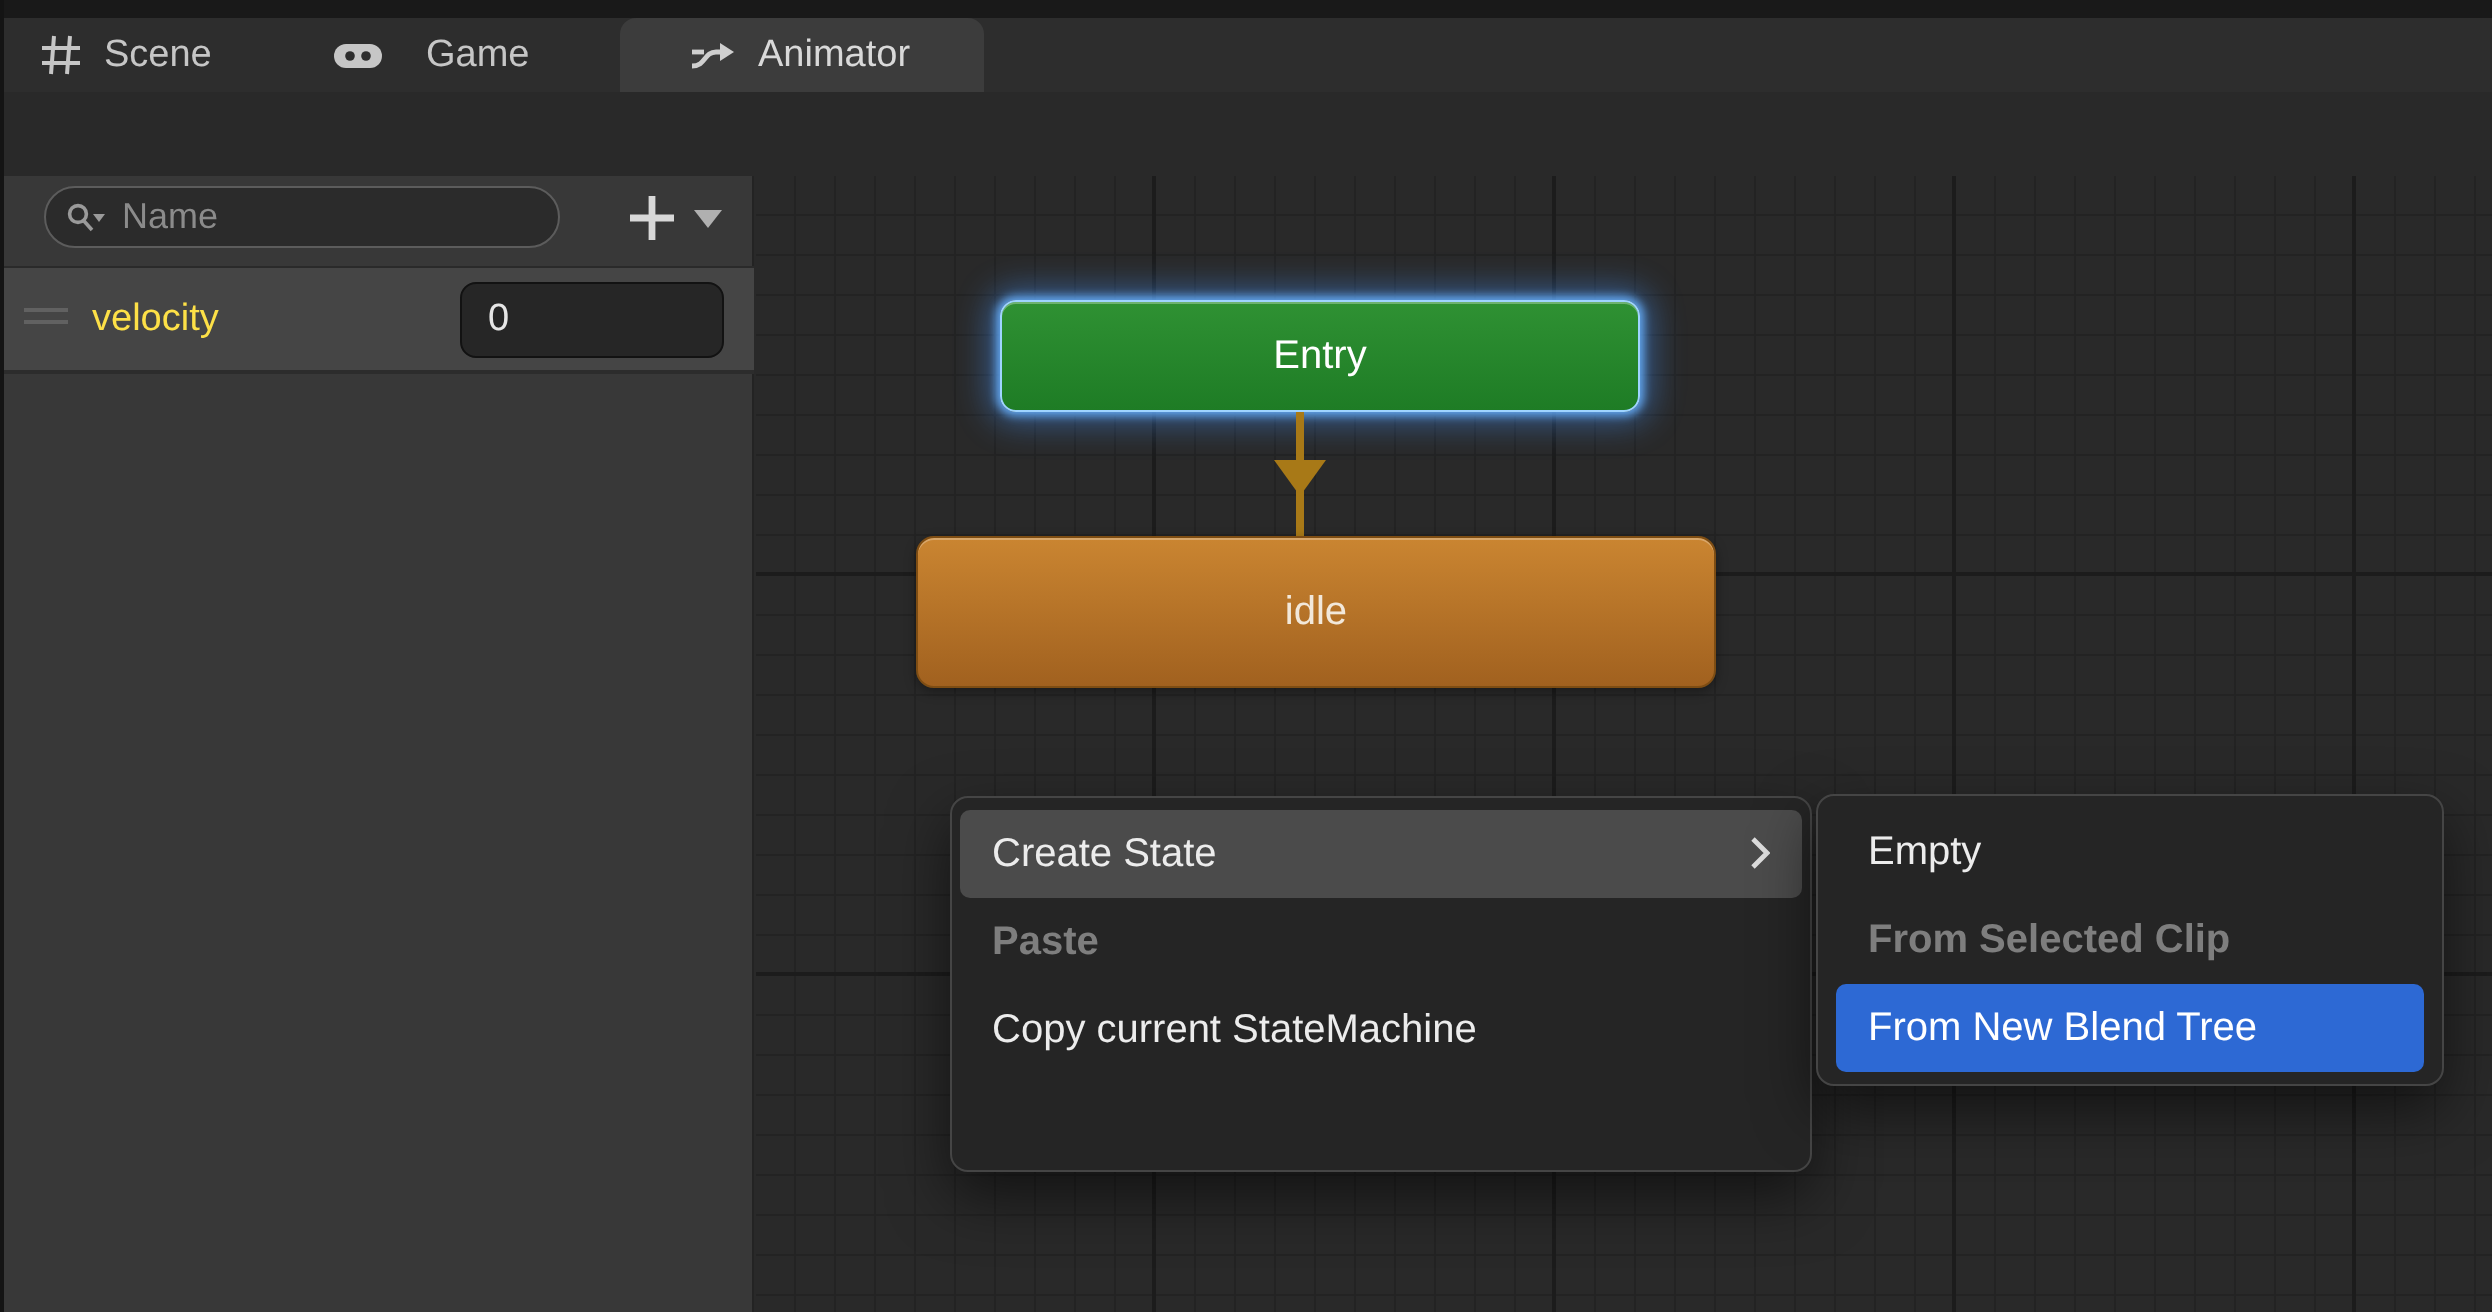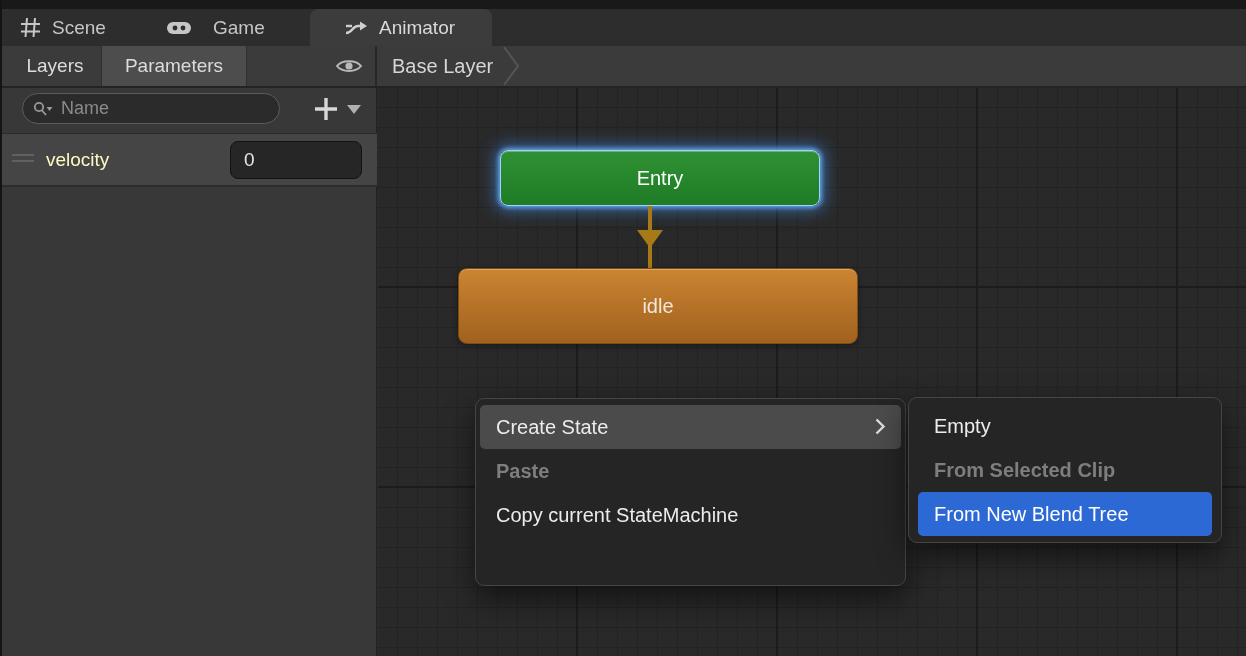--- a/index.html
+++ b/index.html
@@ -44,21 +44,21 @@
                        color:#cfcfcf; font-size:18px; font-family:inherit; }
   .searchfield input::placeholder { color:#8b8b8b; }
   .addbtn { position:absolute; left:312px; top:2px; width:58px; height:38px;
             display:flex; align-items:center; gap:7px; cursor:default; }
   .tri-down { width:0; height:0; border-left:7px solid transparent; border-right:7px solid transparent;
               border-top:9px solid #b0b0b0; }
   .paramrow { position:absolute; left:0; top:45px; width:377px; height:54px; background:#454545;
               border-top:1px solid #2a2a2a; border-bottom:2px solid #2c2c2c; }
   .draghandle { position:absolute; left:12px; top:20px; width:22px; }
   .draghandle div { height:2px; background:#616161; margin-bottom:4px; }
-  .pname { position:absolute; left:46px; top:0; line-height:52px; font-size:19px; color:#fef9c3; }
+  .pname { position:absolute; left:46px; top:0; line-height:52px; font-size:19px; color:#fde047; }
   .pvalue { position:absolute; left:230px; top:7px; width:132px; height:38px;
             background:#262626; border:1px solid #121212; border-radius:8px;
             line-height:36px; padding-left:13px; font-size:19px; color:#e6e6e6; }
 
   
   .canvas { position:absolute; left:378px; top:88px; width:868px; height:568px;
             background-color:#292929;
             background-image:
               linear-gradient(90deg,  #1c1c1c 0 2px, transparent 2px),
               linear-gradient(180deg, #1c1c1c 0 2px, transparent 2px),
@@ -132,42 +132,20 @@
         <svg width="24" height="18" viewBox="0 0 24 18">
           <path d="M2 14 C9 14 8 7 14 7 L17 7" stroke="#cfcfcf" stroke-width="2.4" fill="none"></path>
           <path d="M2 7 H8" stroke="#cfcfcf" stroke-width="2.4" fill="none"></path>
           <path d="M16 2.5 L23 7 L16 11.5 Z" fill="#cfcfcf"></path>
         </svg>
       </span>
       <span>Animator</span>
     </div>
   </div>
 
-  <div class="row2">
-    <div class="ptab layers">Layers</div>
-    <div class="ptab parameters">Parameters</div>
-
-    <div class="eyewrap">
-      <svg width="30" height="24" viewBox="0 0 30 24">
-        <path d="M3 12 C8 5.5 22 5.5 27 12 C22 18.5 8 18.5 3 12 Z" fill="none" stroke="#b9b9b9" stroke-width="2"></path>
-        <circle cx="15" cy="12" r="3.6" fill="#b9b9b9"></circle>
-      </svg>
-    </div>
-
-    <div class="divider"></div>
-
-    <div class="crumb">
-      <span>Base Layer</span>
-      <span>
-        <svg width="18" height="40" viewBox="0 0 18 40">
-          <path d="M1 1 L15 20 L1 39" fill="none" stroke="#555555" stroke-width="2"></path>
-        </svg>
-      </span>
-    </div>
-  </div>
 
   <div class="leftpanel">
 
     <div class="searchfield">
       <span>
         <svg width="20" height="16" viewBox="0 0 20 16">
           <circle cx="6" cy="6" r="4.2" fill="none" stroke="#9a9a9a" stroke-width="1.8"></circle>
           <path d="M9 9.5 L13 14" stroke="#9a9a9a" stroke-width="1.8"></path>
           <path d="M13.5 6 L19.5 6 L16.5 10 Z" fill="#9a9a9a"></path>
         </svg>

